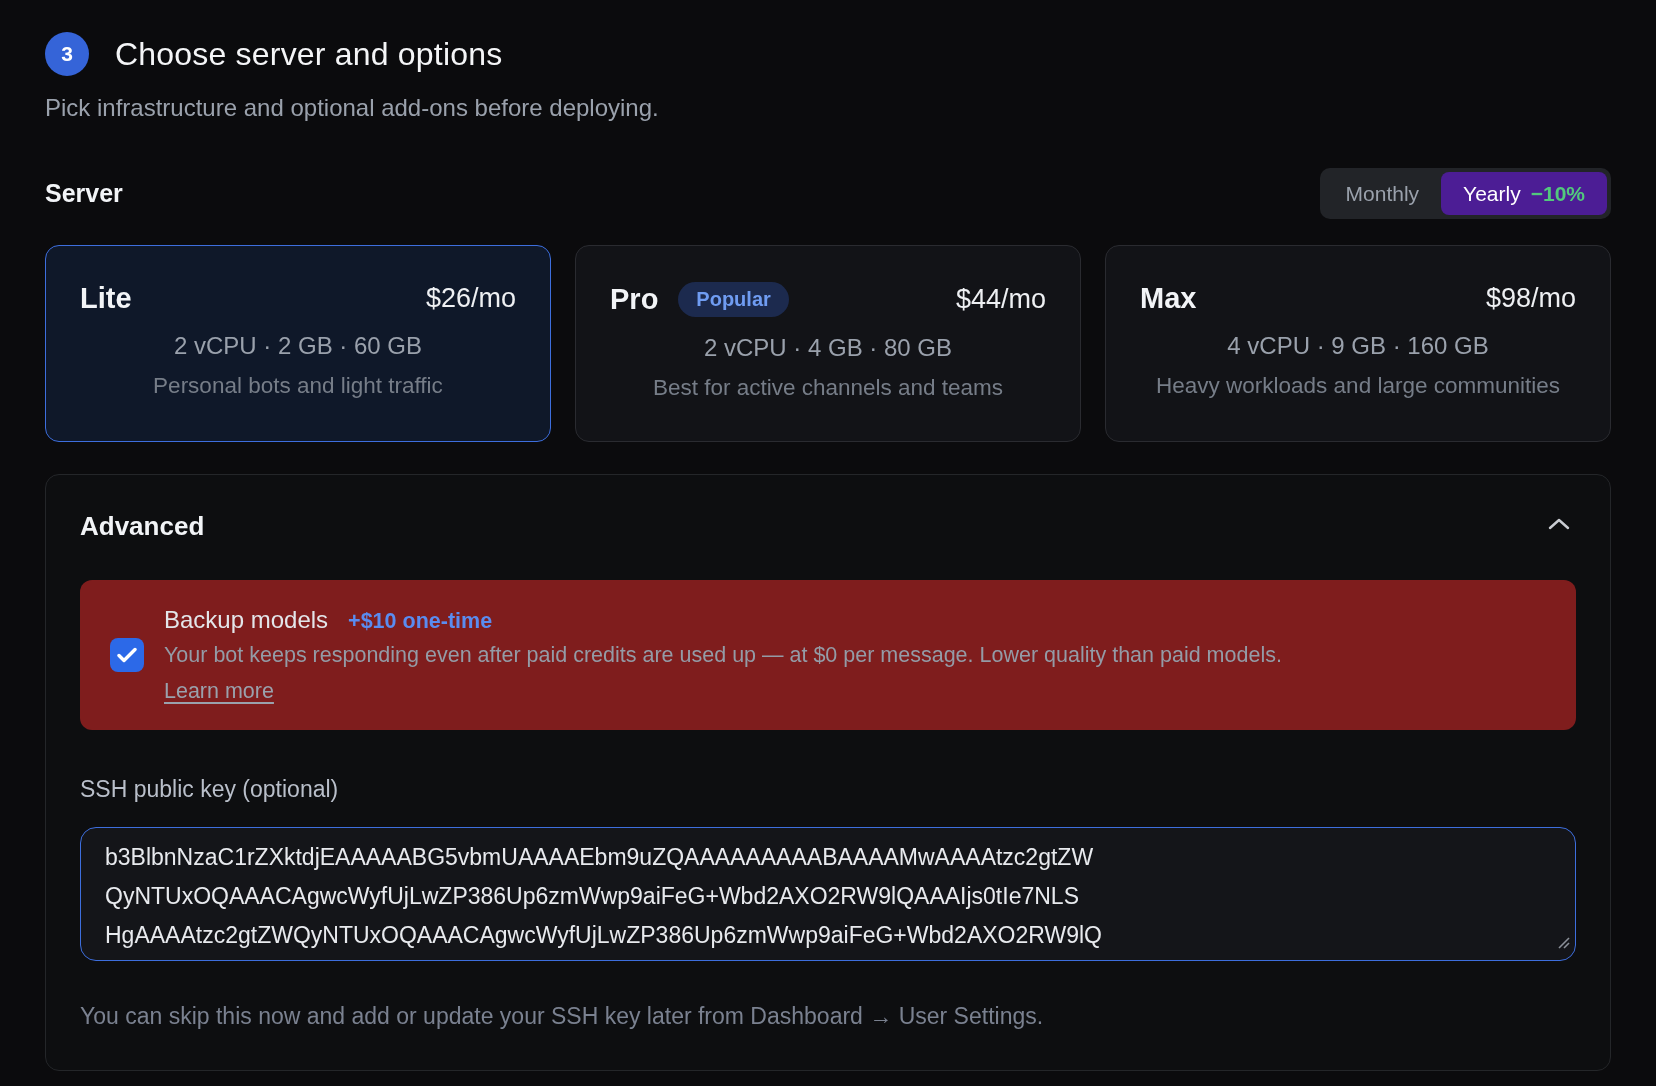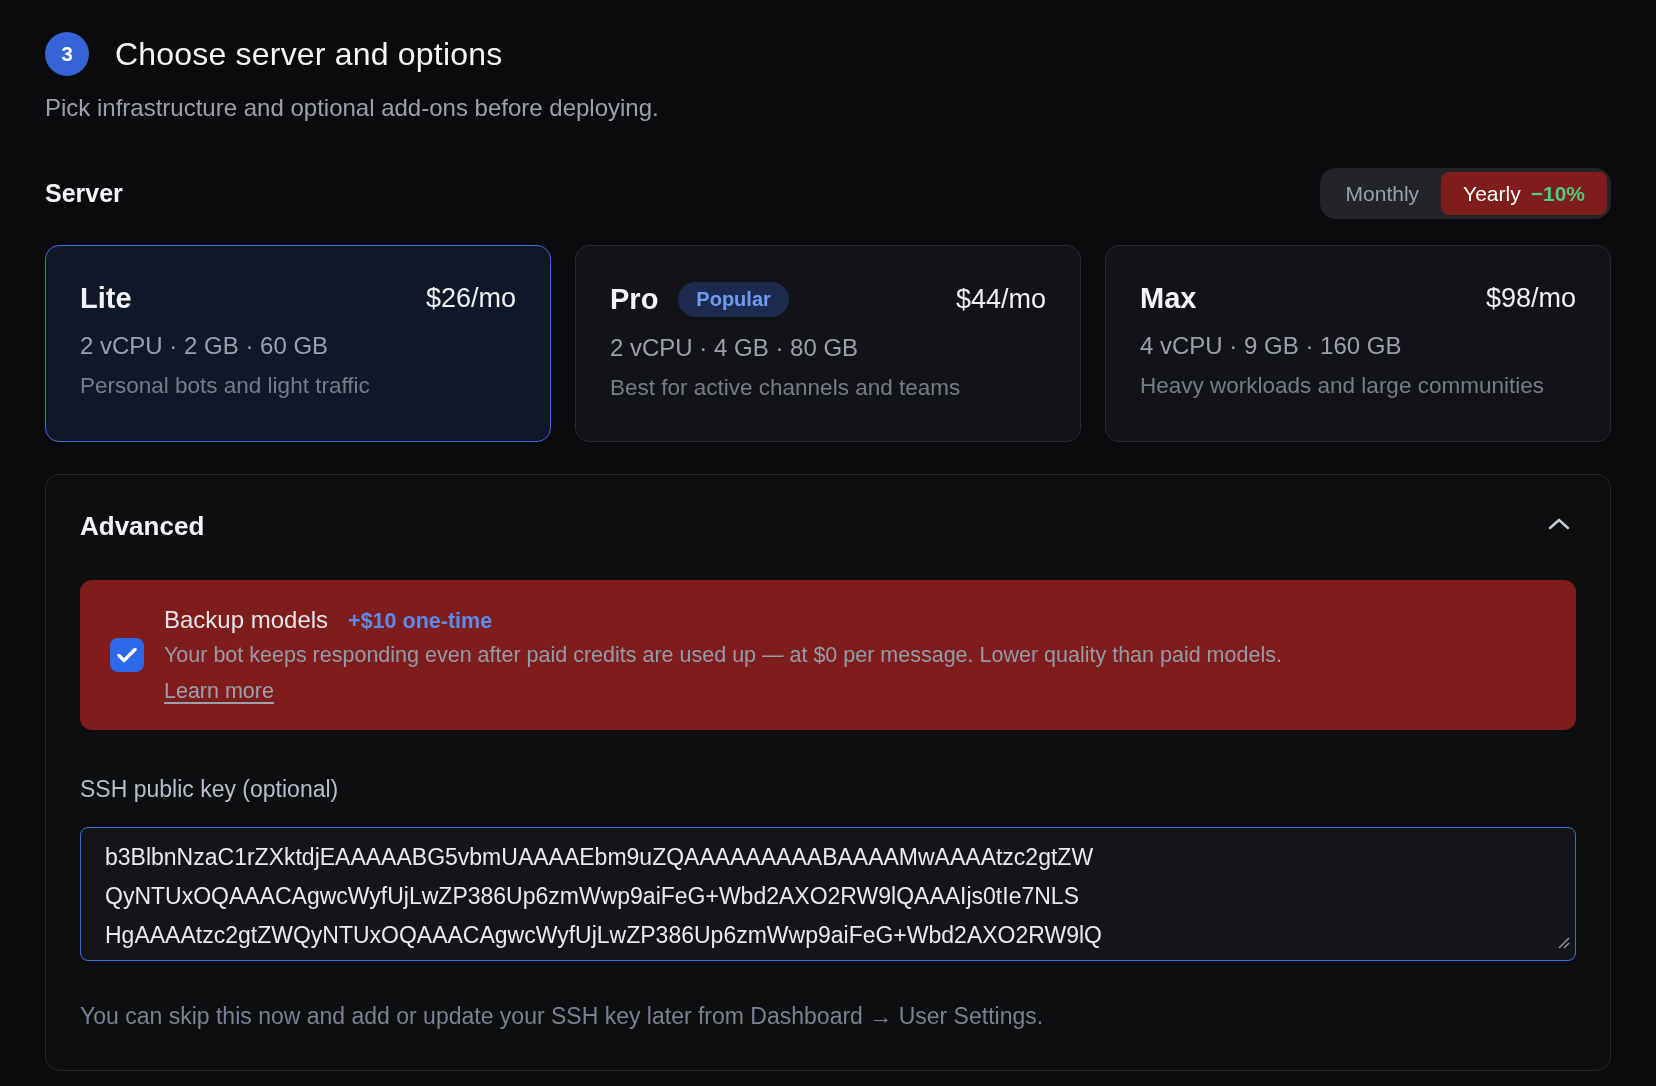--- a/index.html
+++ b/index.html
@@ -22,36 +22,36 @@
     flex: 0 0 auto;
   }
   .step-title { font-size: 32px; font-weight: 400; color: #f4f5f7; letter-spacing: 0.2px; }
   .step-subtitle { margin-top: 18px; font-size: 24px; color: #9aa1ac; }
 
   
   .server-row { margin-top: 46px; display: flex; align-items: center; justify-content: space-between; }
   .server-label { font-size: 25px; font-weight: 700; color: #f2f4f7; }
   .toggle {
     display: flex; 
-    background: #222428; border-radius: 16px; padding: 4px;
+    background: #222428; border-radius: 10px; padding: 4px;
   }
   .toggle-seg {
     border: none; background: transparent; cursor: pointer;
     font-family: inherit; font-size: 21px; color: #9aa1ac;
     padding: 9px 22px; border-radius: 8px; line-height: 1.2;
     display: flex; gap: 10px; align-items: center;
   }
-  .toggle-seg.active { background: #7f1d1d; color: #ffffff; font-weight: 500; }
+  .toggle-seg.active { background: #4c1d95; color: #ffffff; font-weight: 500; }
   .toggle-discount { color: #52c97d; font-weight: 700; }
 
   
   .cards { margin-top: 26px; display: grid; grid-template-columns: 1fr 1fr 1fr; gap: 24px; }
   .card {
     height: 197px; border-radius: 14px; padding: 36px 34px;
-    background: #121317; border: 1px solid #2a2b30; cursor: pointer;
+    background: #121317; border: 1px solid #2a2b30; cursor: pointer; text-align: center;
   }
   .card.selected { background: #0f1829; border: 1.5px solid #3d6edd; }
   .card-top { display: flex; align-items: center; }
   .plan-name { font-size: 29px; font-weight: 600; color: #f2f4f7; }
   .plan-badge {
     margin-left: 20px; background: #1c2a4e; color: #6f9cf2;
     font-size: 20px; font-weight: 600; padding: 6px 18px; border-radius: 999px;
   }
   .plan-price { margin-left: auto; font-size: 27px; font-weight: 500; color: #eef0f3; }
   .plan-specs { margin-top: 17px; font-size: 24px; color: #9aa1ac; }
@@ -85,21 +85,21 @@
   .learn-more {
     display: inline-block; margin-top: 11px; font-size: 21.5px;
     color: #9aa1ac; text-decoration: underline; text-underline-offset: 4px; cursor: pointer;
   }
 
   
   .ssh-label { display: block; margin-top: 46px; font-size: 23px; color: #b9bfca; }
   .ssh-wrap { position: relative; margin-top: 24px; }
   .ssh-textarea {
     width: 100%; height: 134px; display: block;
-    background: #141519; border: 1.5px solid #3d6edd; border-radius: 8px;
+    background: #141519; border: 1.5px solid #3d6edd; border-radius: 16px;
     padding: 10px 24px; resize: none; outline: none;
     font-family: "Liberation Sans", "DejaVu Sans", sans-serif;
     font-size: 23px; line-height: 39px; color: #e8eaee;
     white-space: pre; overflow: hidden;
   }
   .resize-handle { position: absolute; right: 5px; bottom: 7px; pointer-events: none; }
   .ssh-helper { margin-top: 42px; font-size: 23px; color: #7a8190; }
 </style>
 </head>
 <body>

